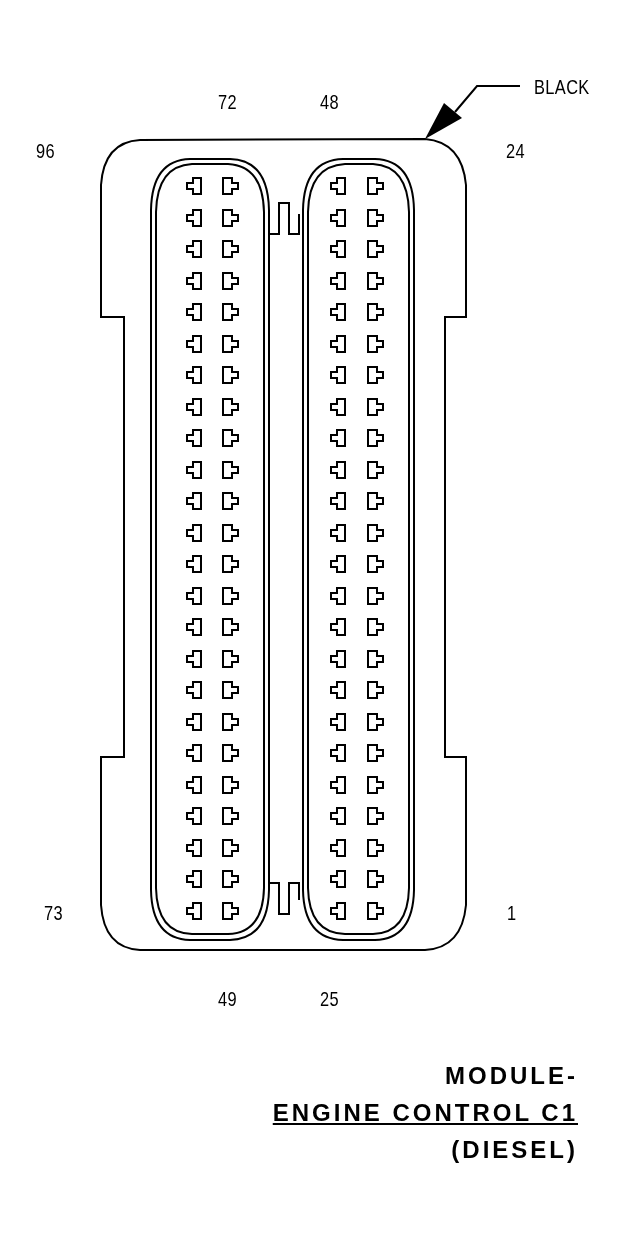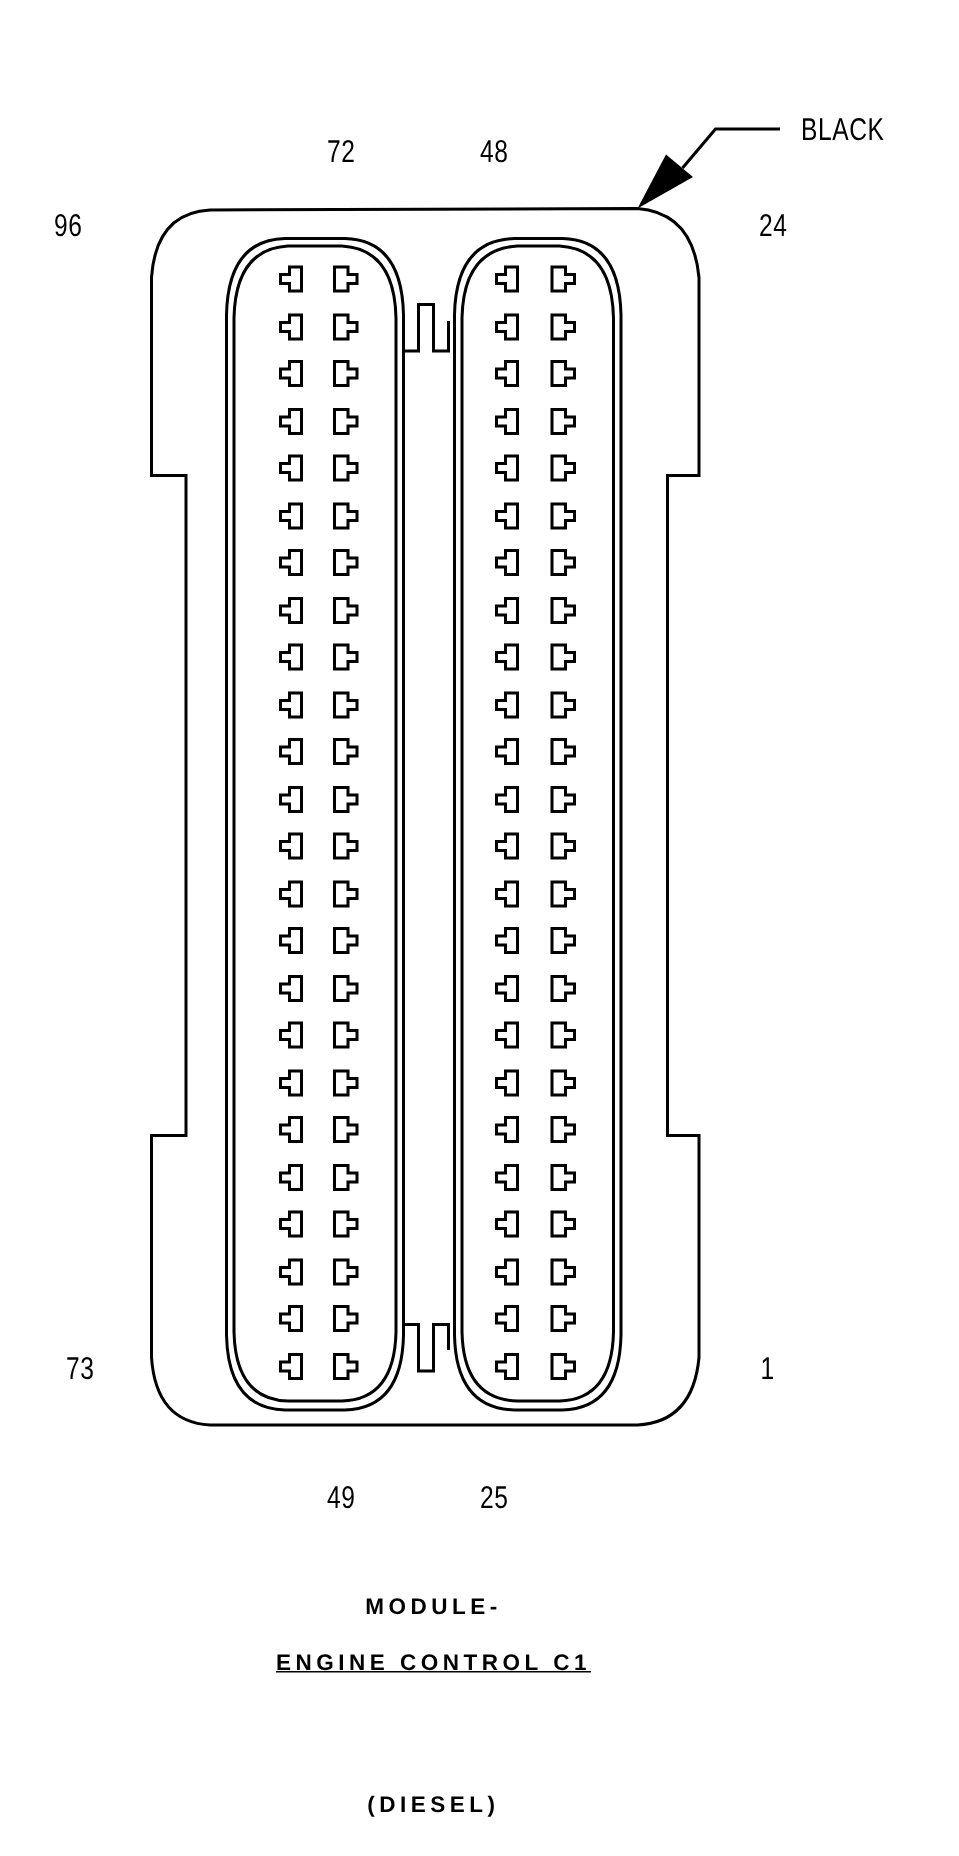--- a/index.html
+++ b/index.html
@@ -4,22 +4,22 @@
   <style>
     html, body { margin: 0; padding: 0; background: #ffffff; }
     body { width: 639px; height: 1237px; position: relative; overflow: hidden; font-family: "Liberation Sans", sans-serif; }
     #diagram { position: absolute; left: 0; top: 0; }
     .pin-label {
       position: absolute; font-family: "Liberation Sans Narrow", "Liberation Sans", sans-serif;
       font-size: 21px; color: #000; transform: scaleX(0.78); transform-origin: left top;
       line-height: 1; letter-spacing: 0.5px;
     }
     .caption {
-      position: absolute; left: 0; width: 578px; text-align: center;
-      font-family: "Liberation Sans", sans-serif; font-weight: bold; font-size: 15px;
+      position: absolute; left: 0; width: 578px; text-align: right;
+      font-family: "Liberation Sans", sans-serif; font-weight: bold; font-size: 24px;
       color: #000; letter-spacing: 3px; line-height: 1;
     }
   </style>
 </head>
 <body>
 
 <svg id="diagram" width="639" height="1237" viewBox="0 0 639 1237" xmlns="http://www.w3.org/2000/svg">
   <g fill="none" stroke="#000" stroke-width="2">
 
     <path d="M 140 140 L 425 139
@@ -157,13 +157,13 @@
 <div class="pin-label" style="left:506px;top:140px;">24</div>
 <div class="pin-label" style="left:44px;top:902px;">73</div>
 <div class="pin-label" style="left:218px;top:988px;">49</div>
 <div class="pin-label" style="left:320px;top:988px;">25</div>
 <div class="pin-label" style="left:507px;top:902px;">1</div>
 
 <div class="pin-label" style="left:534px;top:76px;">BLACK</div>
 
 <div class="caption" style="top:1064px;">MODULE-</div>
 <div class="caption" style="top:1101px;text-decoration:underline;">ENGINE CONTROL C1</div>
-<div class="caption" style="top:1196px;">(DIESEL)</div>
+<div class="caption" style="top:1138px;">(DIESEL)</div>
 
 </body></html>

